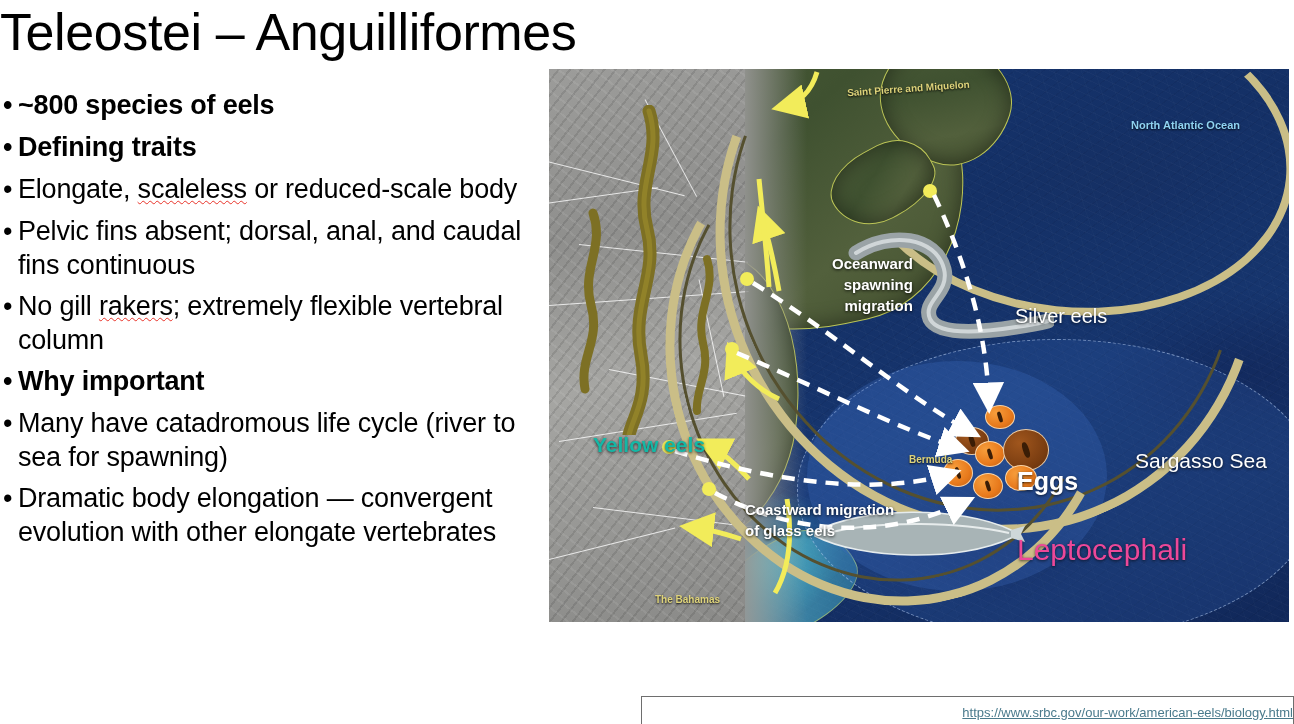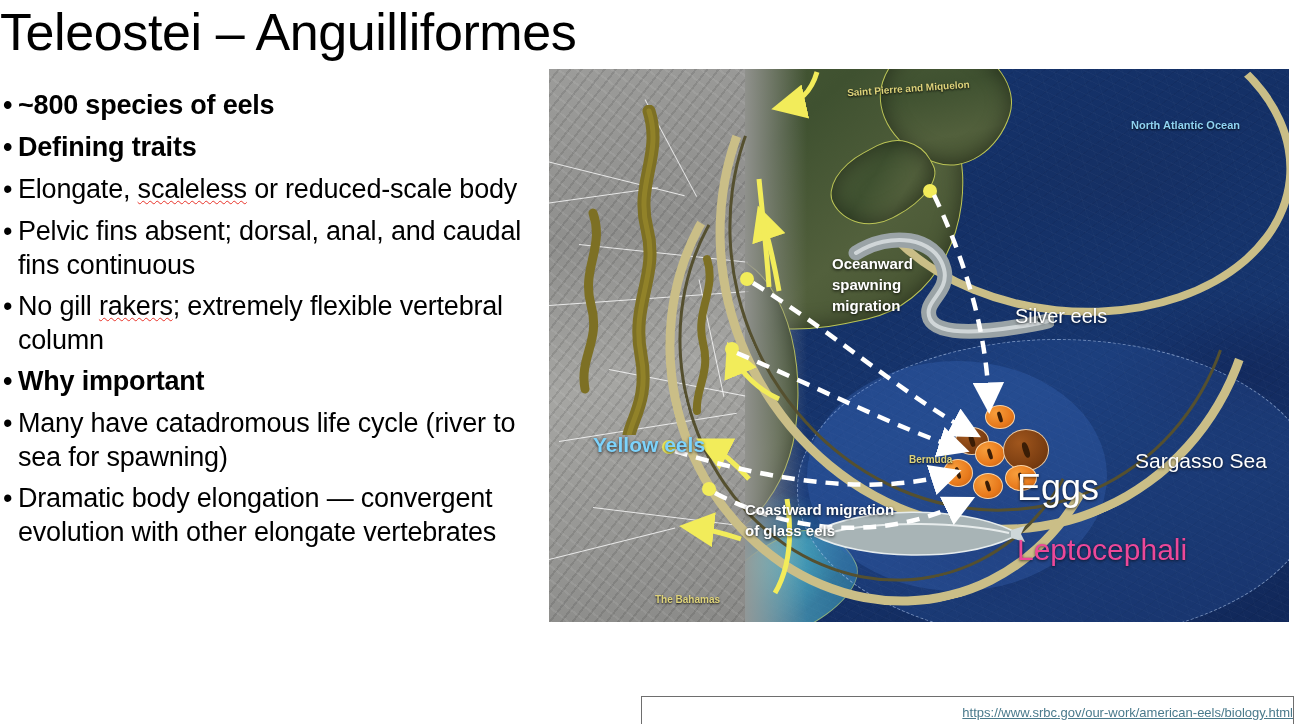--- a/index.html
+++ b/index.html
@@ -253,42 +253,43 @@
 
   
   .map-label { position: absolute; white-space: pre-line; }
   #label-silver-eels {
     left: 466px; top: 236px;
     font-size: 20px; color: #ffffff;
     text-shadow: 0 1px 3px rgba(0,0,0,.65);
   }
   #label-eggs {
     left: 468px; top: 398px;
-    font-size: 36px; color: #ffffff;
+    font-size: 25px; color: #ffffff;
     text-shadow: 0 1px 3px rgba(0,0,0,.65);
+    font-weight: bold;
   }
   #label-leptocephali {
     left: 468px; top: 464px;
     font-size: 30px; color: #ec4899;
     text-shadow: 0 1px 3px rgba(0,0,0,.65);
   }
   #label-sargasso {
     left: 586px; top: 380px;
     font-size: 21px; color: #ffffff;
     text-shadow: 0 1px 3px rgba(0,0,0,.7);
   }
   #label-yellow-eels {
     left: 44px; top: 364px;
-    font-size: 21px; font-weight: 700; color: #7dd3fc;
+    font-size: 21px; font-weight: 700; color: #14b8a6;
     text-shadow: 0 1px 3px rgba(0,0,0,.75);
   }
   #label-oceanward {
     left: 283px; top: 184px;
     font-size: 15px; font-weight: 700; color: #ffffff;
-    line-height: 21px; text-align: left;
+    line-height: 21px; text-align: right;
     text-shadow: 0 1px 3px rgba(0,0,0,.8);
   }
   #label-coastward {
     left: 196px; top: 430px;
     font-size: 15px; font-weight: 700; color: #ffffff;
     line-height: 21px;
     text-shadow: 0 1px 3px rgba(0,0,0,.8);
   }
   #label-bermuda {
     left: 360px; top: 385px;

